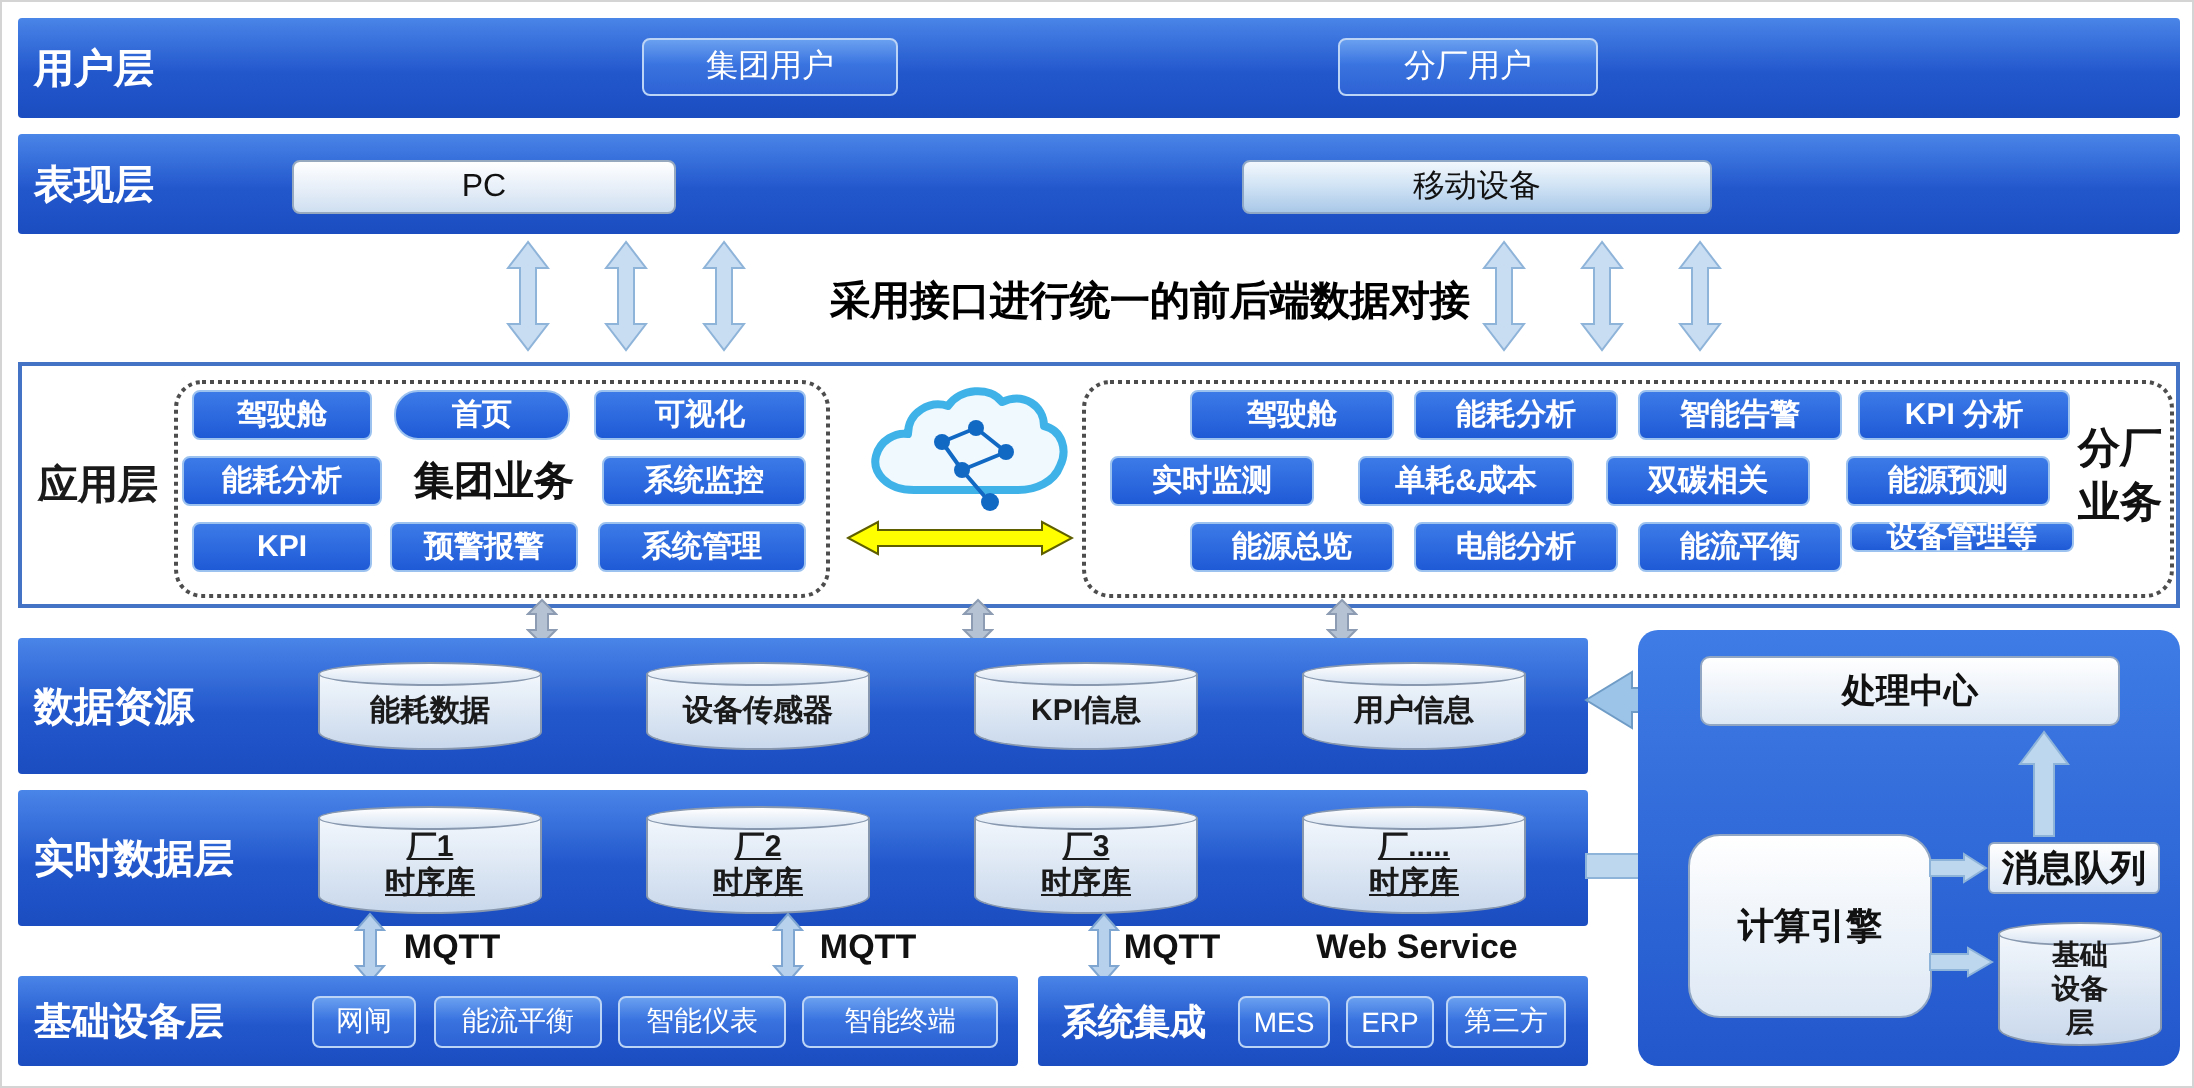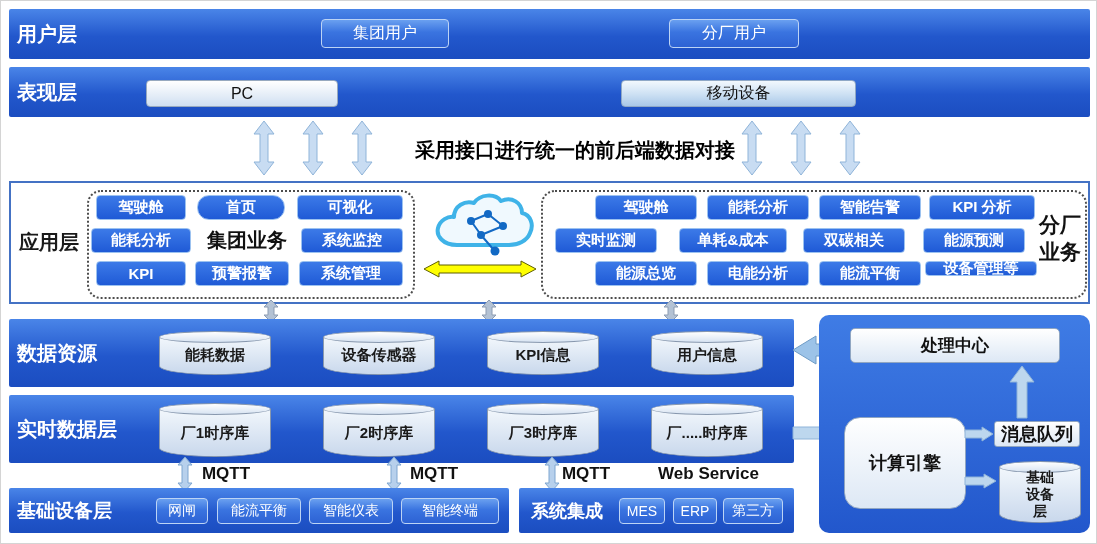--- a/index.html
+++ b/index.html
@@ -12,21 +12,21 @@
   .pill-app { background:linear-gradient(180deg,#3c7ae8,#1f5ad6); border:1px solid #9cc2f0; color:#ffffff; font-weight:bold; font-size:15px; }
   .pill-pc { background:linear-gradient(180deg,#ffffff 0%,#e3ecf7 60%,#cfdff1 100%); border:1px solid #97a9bf; color:#111111; }
   .pill-mobile { background:linear-gradient(180deg,#f2f8fd 0%,#cfe2f4 50%,#a9c8e8 100%); border:1px solid #8fa8c6; color:#111111; }
   .app-box { position:absolute; background:#ffffff; border:2px solid #4472c4; }
   .dotted-group { position:absolute; border:2px dotted #4d4d4d; border-radius:14px; }
   .group-title { position:absolute; color:#111111; font-weight:bold; display:flex; align-items:center; justify-content:center; }
   .cyl { position:absolute; }
   .cyl-top { position:absolute; left:0; right:0; top:0; height:12px; background:linear-gradient(180deg,#ffffff,#d7e3f2); border:1px solid #8898ae; border-radius:50%; z-index:2; }
   .cyl-body { position:absolute; left:0; right:0; top:6px; bottom:0; background:linear-gradient(180deg,#f2f7fc,#c9d8ec); border:1px solid #8898ae; border-top:none; border-radius:0 0 50% 50% / 0 0 9px 9px; }
   .cyl-label { position:absolute; inset:0; z-index:3; display:flex; align-items:center; justify-content:center; padding-top:5px; color:#1a1a1a; font-weight:600; font-size:15px; text-align:center; }
-  .cyl-label.dual { flex-direction:row; line-height:18px; }
+  .cyl-label.dual { flex-direction:column; line-height:18px;text-decoration:underline; }
   .white-box { position:absolute; display:flex; align-items:center; justify-content:center; background:linear-gradient(180deg,#ffffff,#dde8f5); border:1px solid #90a6c2; color:#111111; font-weight:600; }
   .note { position:absolute; color:#000000; font-weight:bold; }
   .proto { position:absolute; color:#111111; font-weight:bold; font-size:17px; text-align:center; }
   svg.arrow { position:absolute; display:block; }
   .panel { position:absolute; background:linear-gradient(180deg,#3f7ce5,#2257cc); border-radius:10px; }
 </style>
 </head>
 <body>
 
 <div id="canvas">

